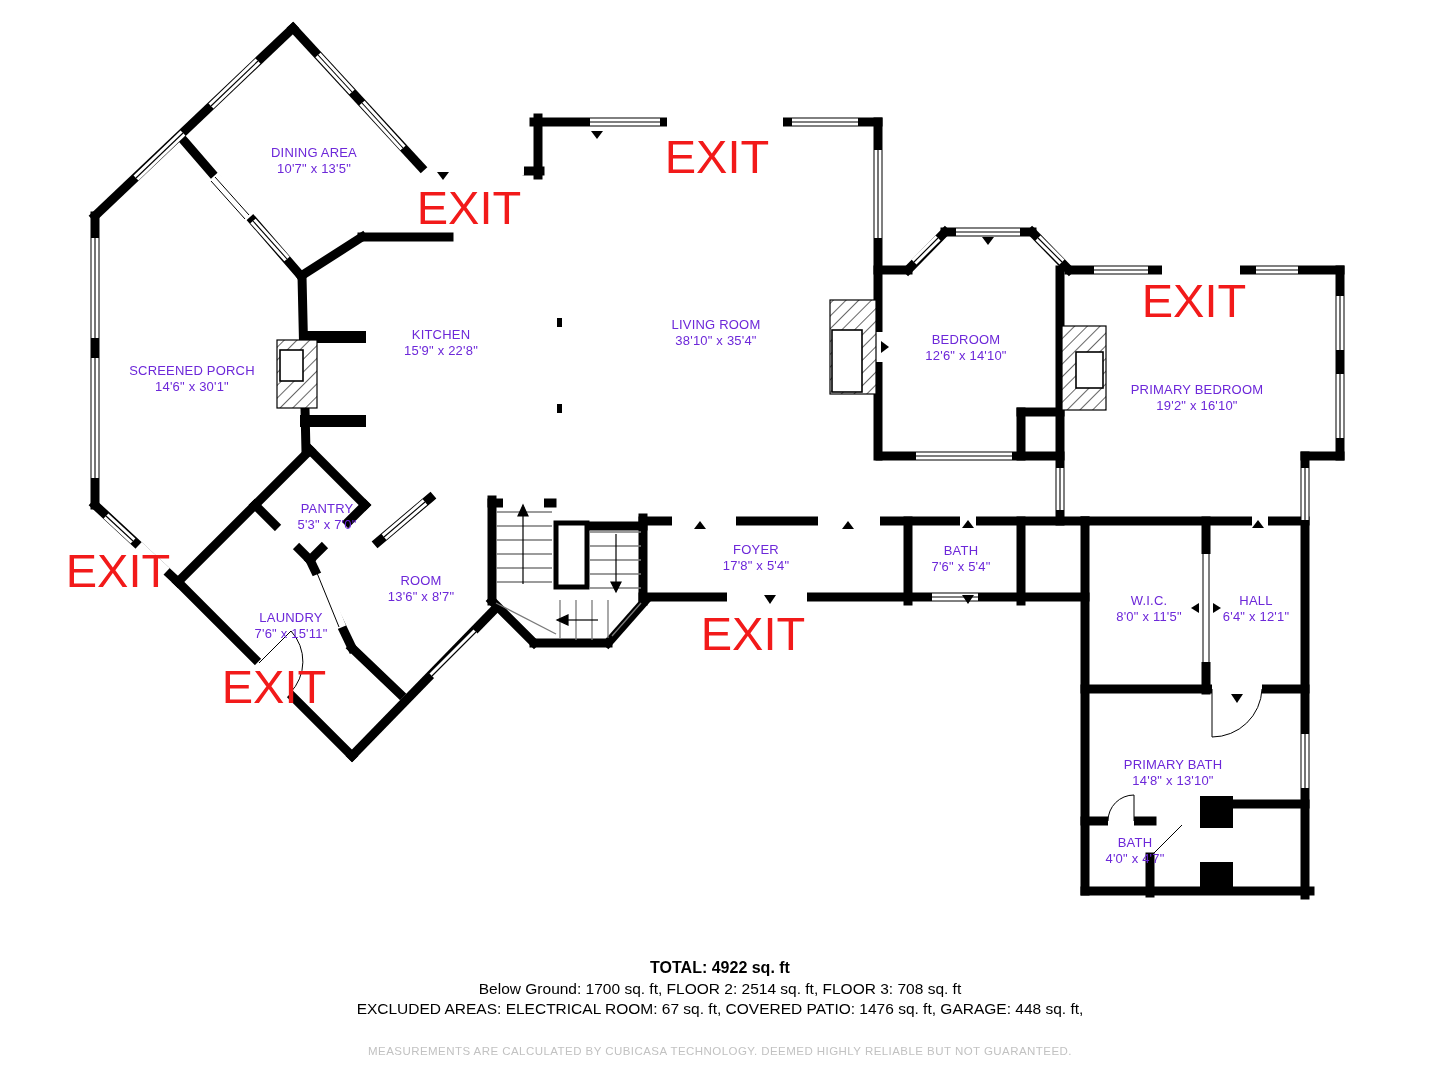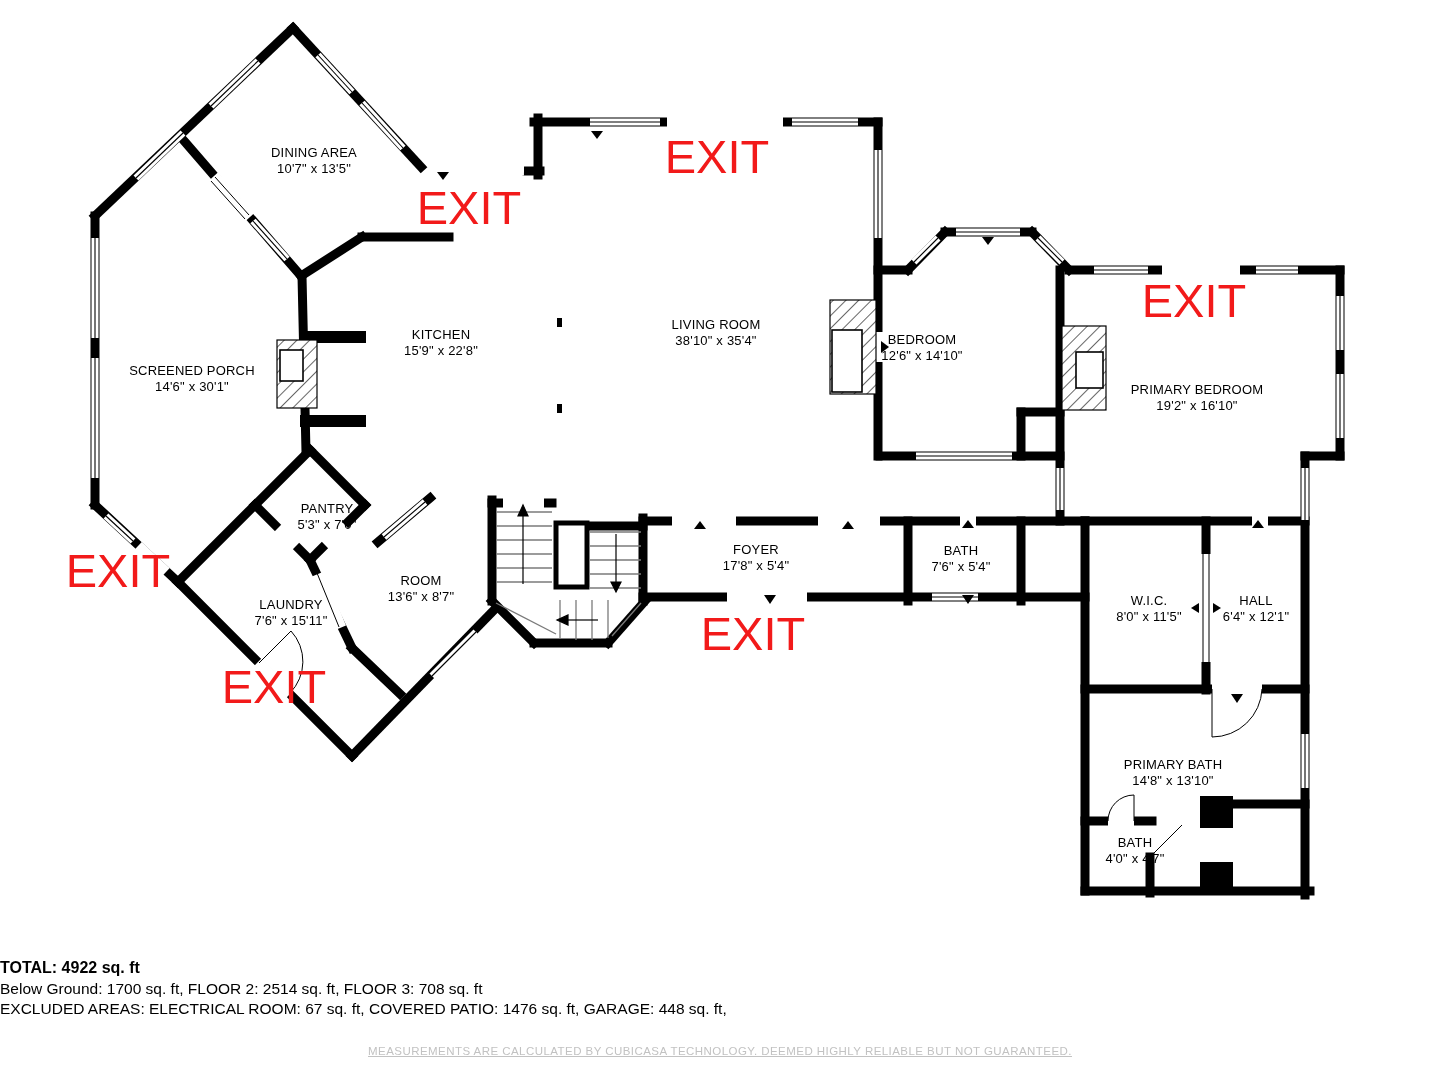--- a/index.html
+++ b/index.html
@@ -6,30 +6,30 @@
     --exit-red:#f21a1a;
     --title-red:#e82329;
     --wall:#000;
     --disc-gray:#c2c2c2;
   }
   html,body{margin:0;padding:0;background:#fff;}
   .canvas{position:relative;width:1440px;height:1080px;background:#fff;overflow:hidden;
           font-family:"Liberation Sans",sans-serif;}
   .canvas svg{position:absolute;left:0;top:0;}
   .room-label{position:absolute;transform:translate(-50%,-50%);text-align:center;
-              color:#000000;font-size:13px;line-height:15.5px;letter-spacing:.2px;white-space:nowrap;}
+              color:#6d28d9;font-size:13px;line-height:15.5px;letter-spacing:.2px;white-space:nowrap;}
   .exit{position:absolute;transform:translate(-50%,-50%);color:var(--exit-red);
         font-size:47px;font-weight:400;letter-spacing:0px;line-height:1;}
   .plan-title{position:absolute;left:741px;top:916px;transform:translate(-50%,-50%);
         color:var(--title-red);font-size:50px;font-weight:600;letter-spacing:.5px;white-space:nowrap;}
-  .summary{position:absolute;left:0;top:958px;width:1440px;color:#000;
+  .summary{position:absolute;left:0;top:958px;width:1440px;text-align:center;color:#000;
         font-size:15.5px;line-height:20.5px;}
   .summary .total{font-weight:bold;font-size:16px;}
   .disclaimer{position:absolute;left:0;top:1045px;width:1440px;text-align:center;
-        color:var(--disc-gray);font-size:11.5px;letter-spacing:.45px;text-decoration:underline;}
+        color:var(--disc-gray);font-size:11.5px;letter-spacing:.45px;}
 </style>
 </head>
 <body>
 
 <div class="canvas">
 
 <svg width="1440" height="1080" viewBox="0 0 1440 1080">
   <defs>
     <pattern id="hatch" width="9" height="9" patternUnits="userSpaceOnUse" patternTransform="rotate(45)">
       <rect width="9" height="9" fill="#fff"></rect>
@@ -264,37 +264,37 @@
       <div>14'6" x 30'1"</div>
     </div>
   <div class="room-label" style="left:441px;top:342px">
     <div>KITCHEN</div>
       <div>15'9" x 22'8"</div>
     </div>
   <div class="room-label" style="left:716px;top:332px">
     <div>LIVING ROOM</div>
       <div>38'10" x 35'4"</div>
     </div>
-  <div class="room-label" style="left:922px;top:347px">
+  <div class="room-label" style="left:966px;top:347px">
     <div>BEDROOM</div>
       <div>12'6" x 14'10"</div>
     </div>
   <div class="room-label" style="left:1197px;top:397px">
     <div>PRIMARY BEDROOM</div>
       <div>19'2" x 16'10"</div>
     </div>
   <div class="room-label" style="left:327px;top:516px">
     <div>PANTRY</div>
       <div>5'3" x 7'0"</div>
     </div>
   <div class="room-label" style="left:421px;top:588px">
     <div>ROOM</div>
       <div>13'6" x 8'7"</div>
     </div>
-  <div class="room-label" style="left:291px;top:612px">
+  <div class="room-label" style="left:291px;top:625px">
     <div>LAUNDRY</div>
       <div>7'6" x 15'11"</div>
     </div>
   <div class="room-label" style="left:756px;top:557px">
     <div>FOYER</div>
       <div>17'8" x 5'4"</div>
     </div>
   <div class="room-label" style="left:961px;top:558px">
     <div>BATH</div>
       <div>7'6" x 5'4"</div>

